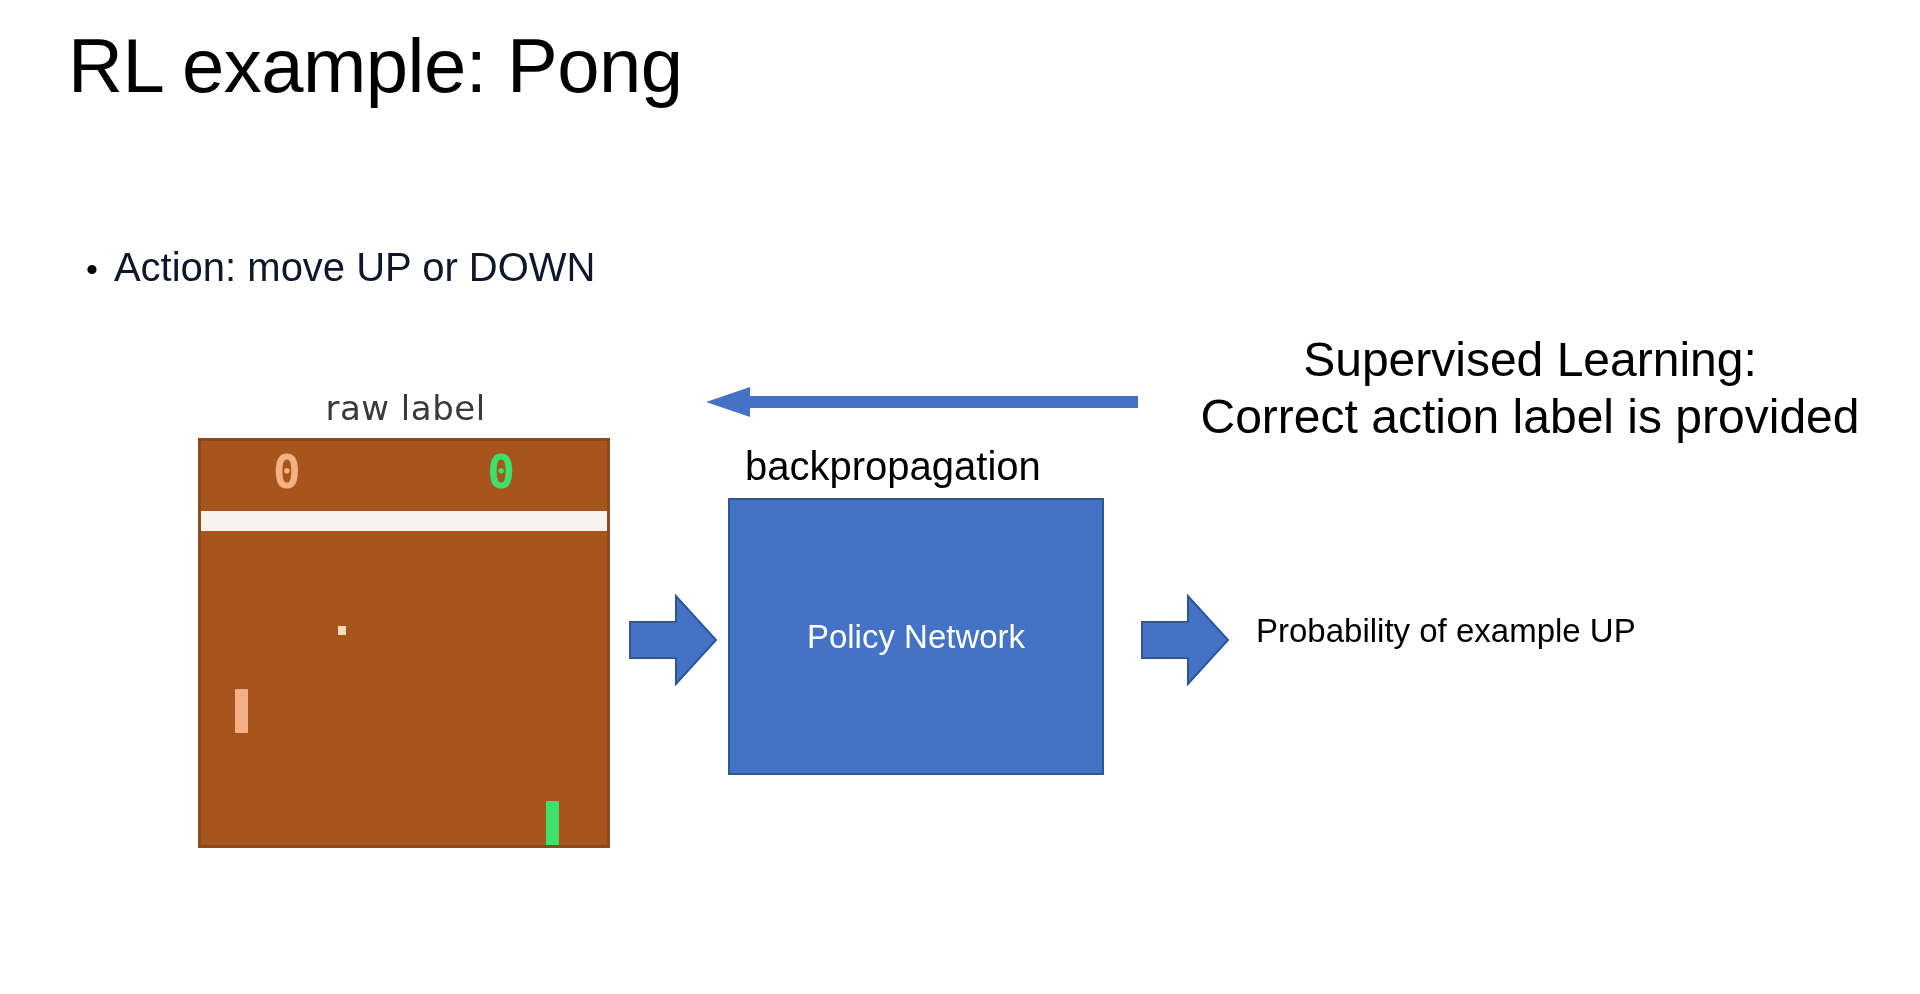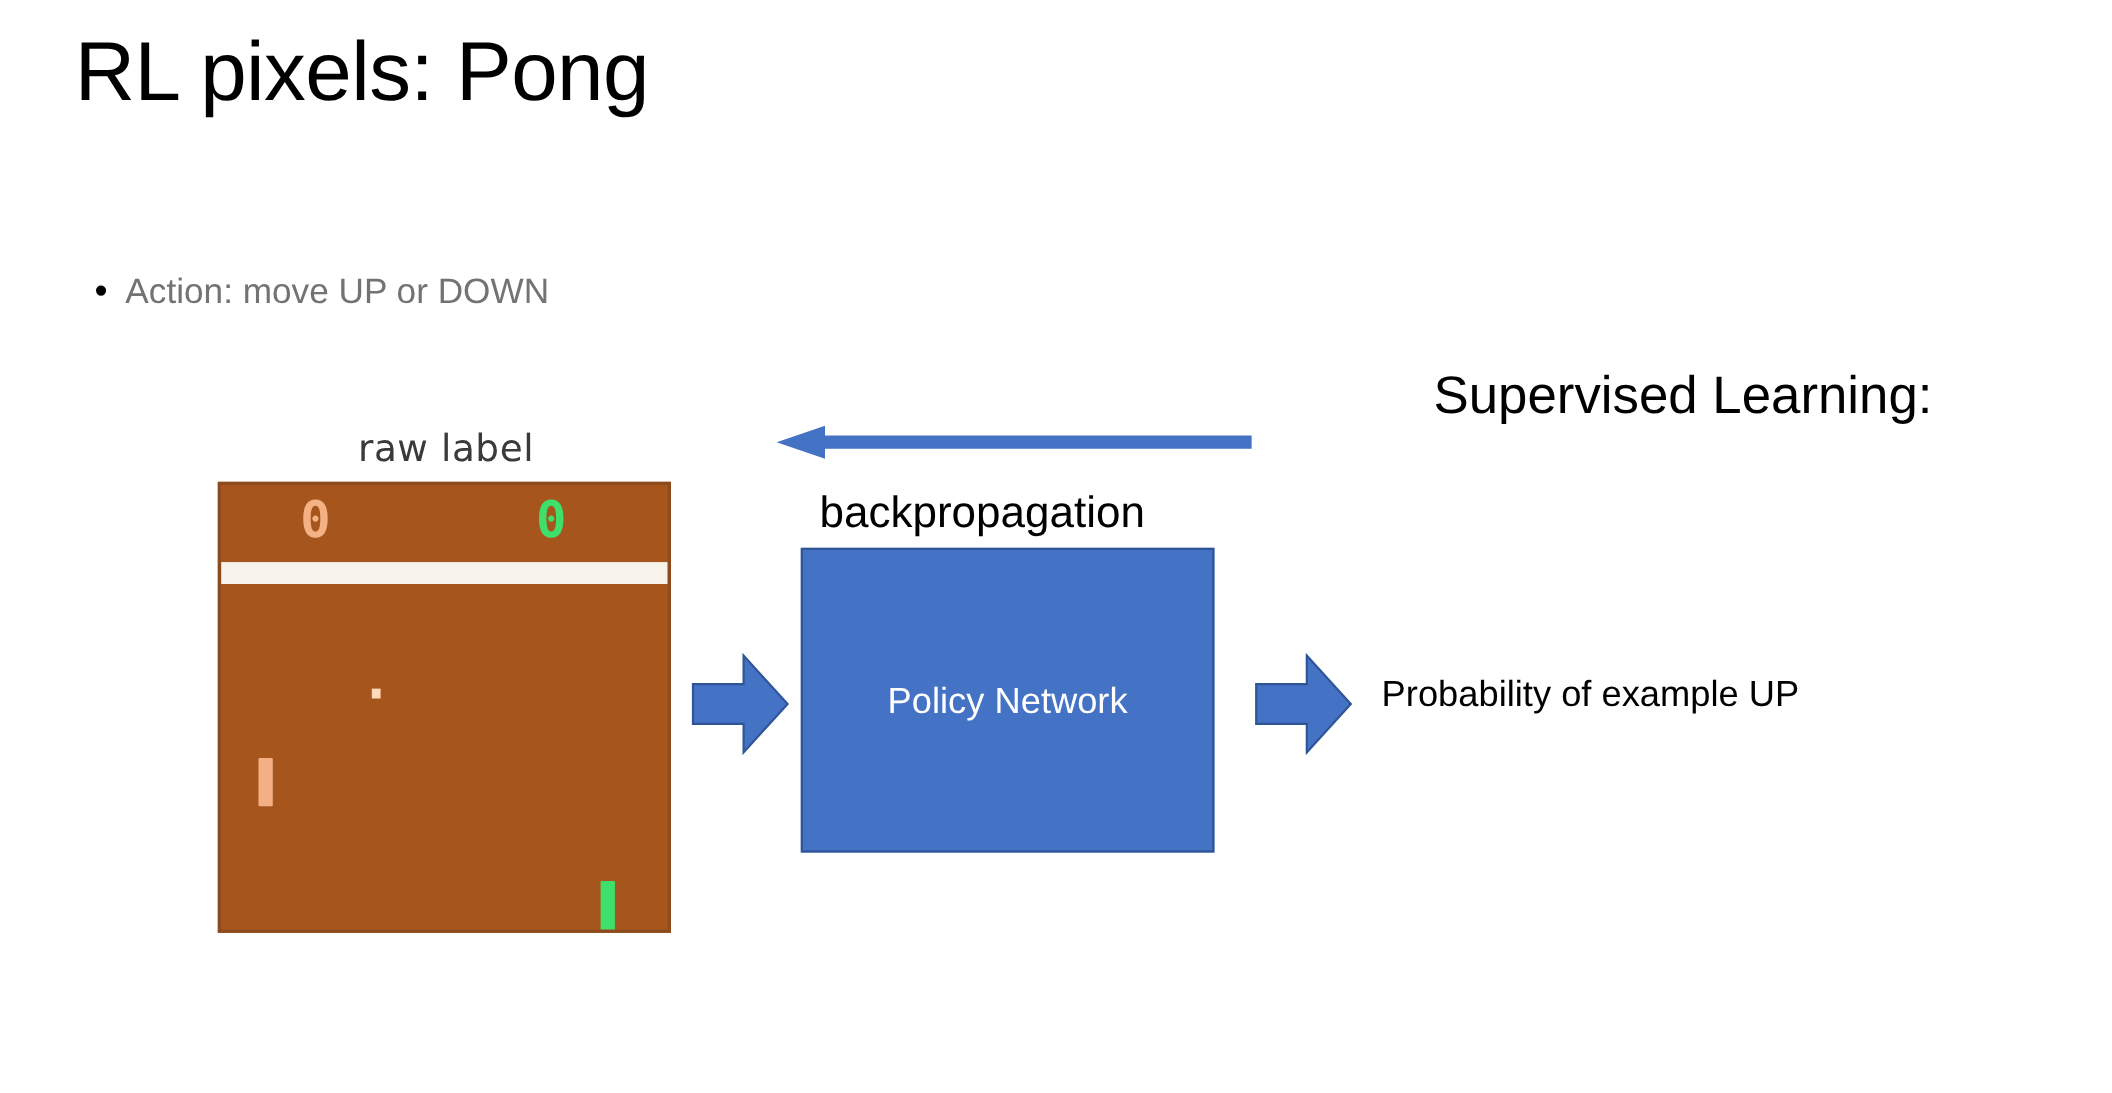--- a/index.html
+++ b/index.html
@@ -38,23 +38,23 @@
     align-items: baseline;
     gap: 16px;
     white-space: nowrap;
   }
   .bullet-dot {
     font-size: 34px;
     line-height: 1;
     color: #000000;
   }
   .bullet-text {
-    font-size: 32px;
-    line-height: 1;
-    color: #737373;
+    font-size: 40px;
+    line-height: 1;
+    color: #0f172a;
   }
 
   
   .pong-block {
     position: absolute;
     left: 198px;
     top: 388px;
     width: 415px;
   }
   .pong-caption {
@@ -205,21 +205,21 @@
     left: 1256px;
     top: 612px;
     font-size: 33px;
     color: #000000;
     white-space: nowrap;
   }
 </style>
 </head>
 <body>
 
-<div class="slide-title">RL pixels: Pong</div>
+<div class="slide-title">RL example: Pong</div>
 
 <div class="bullet-row">
   <span class="bullet-dot">•</span>
   <span class="bullet-text">Action: move UP or DOWN</span>
 </div>
 
 <div class="pong-block">
 
   <div class="pong-caption">raw label</div>
 
@@ -256,13 +256,14 @@
 <div class="prob-label">Probability of example UP</div>
 
 <svg class="backprop-arrow" width="432" height="34" viewBox="0 0 432 34">
   <polygon points="0,17 44,2 44,11 432,11 432,23 44,23 44,32" fill="#4472C4"></polygon>
 </svg>
 
 <div class="backprop-label">backpropagation</div>
 
 <div class="supervised-block">
   <div class="supervised-line-1">Supervised Learning:</div>
+  <div class="supervised-line-2">Correct action label is provided</div>
 </div>
 
 </body></html>

